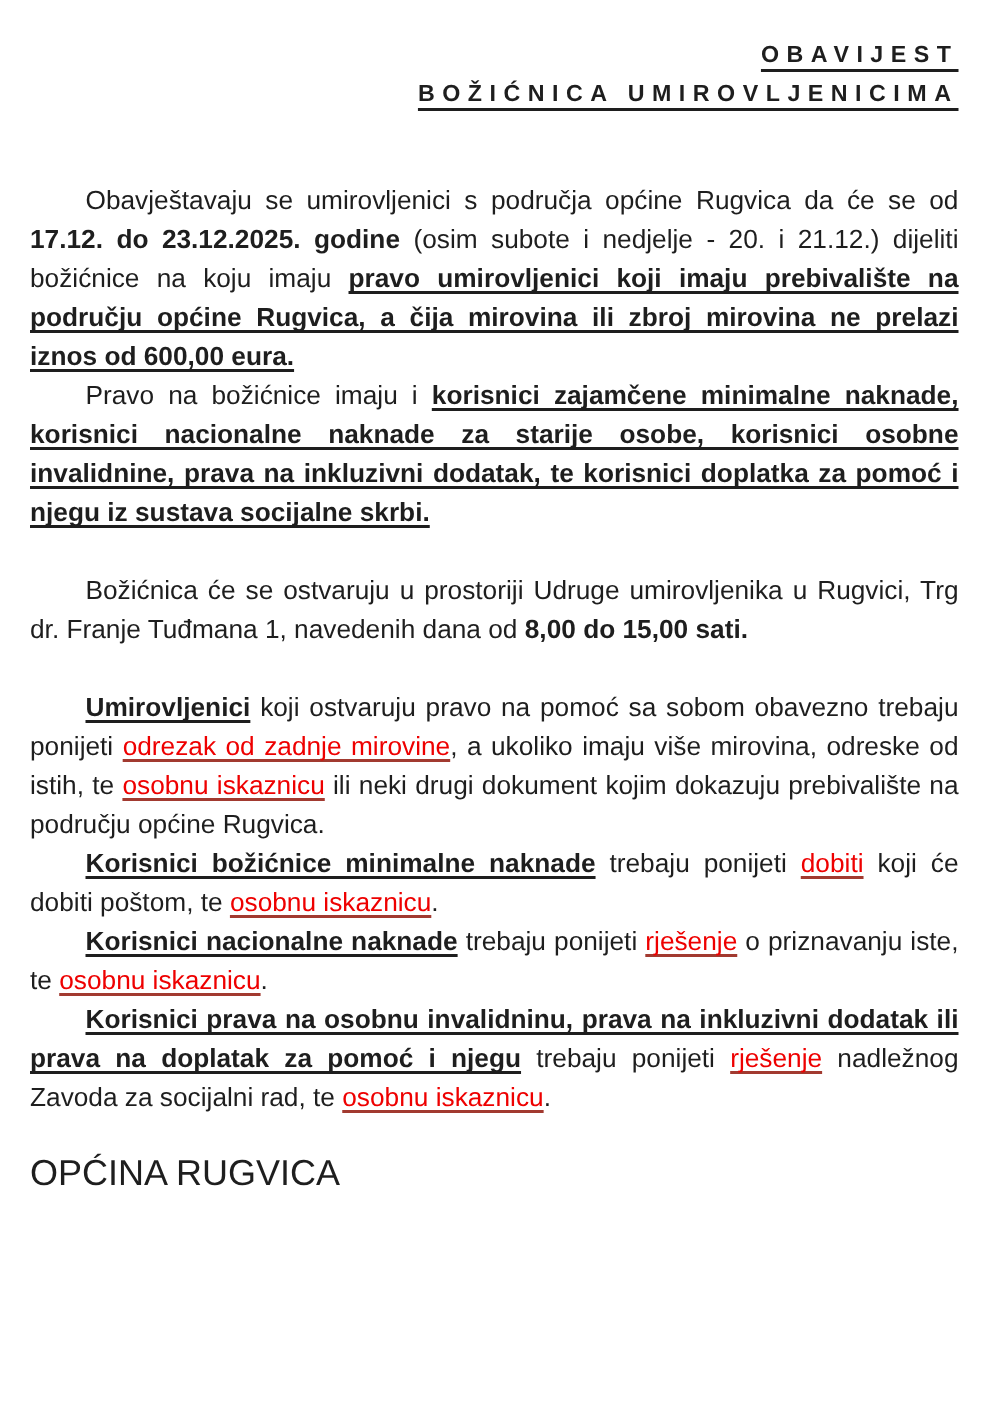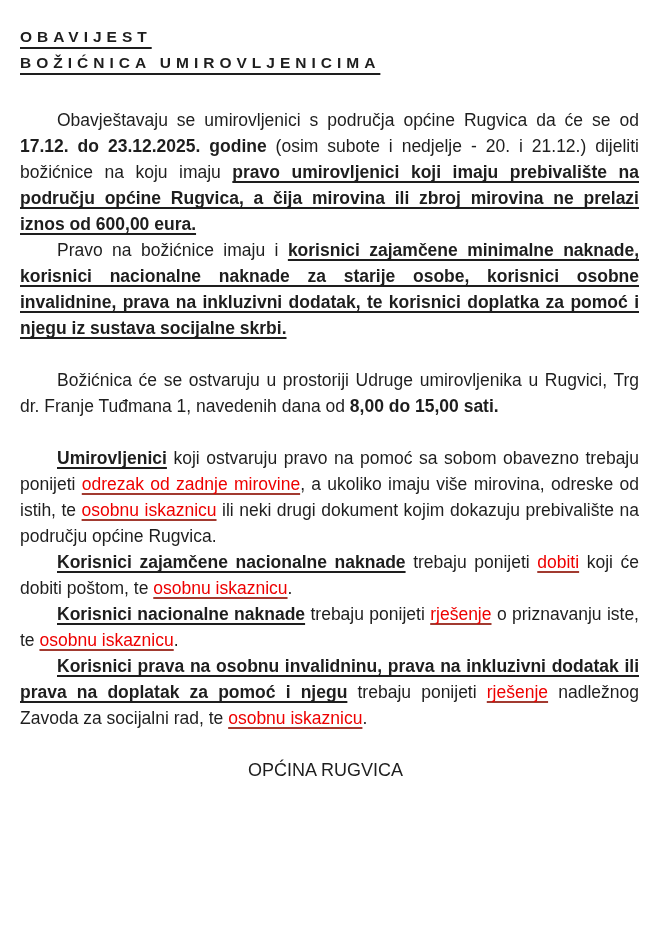--- a/index.html
+++ b/index.html
@@ -10,21 +10,21 @@
   }
   html,body{margin:0;padding:0;background:var(--bg);}
   .page{
     width:661px;height:946px;box-sizing:border-box;
     background:var(--bg);
     padding:24px 22px 0 20px;
     overflow:hidden;
     font-family:"Liberation Sans","DejaVu Sans",sans-serif;
     font-size:17.5px;line-height:26px;color:var(--ink);
   }
-  .title{text-align:left;margin:0 0 31px 0;}
+  .title{text-align:right;margin:0 0 44px 0;}
   .title-line{
     display:block;font-weight:bold;font-size:15.5px;letter-spacing:5px;
     text-decoration:underline;text-decoration-thickness:2px;
     text-underline-offset:5px;text-decoration-skip-ink:none;
     line-height:26px;
   }
   .para{margin:0;text-align:justify;text-indent:37px;}
   .gap-top{margin-top:26px;}
   .b{font-weight:bold;}
   .u{
@@ -35,41 +35,41 @@
     font-weight:bold;
     text-decoration:underline;text-decoration-thickness:2px;
     text-underline-offset:3px;text-decoration-skip-ink:none;
   }
   .r{
     color:var(--red);font-weight:normal;
     text-decoration:underline;text-decoration-color:var(--redline);
     text-decoration-thickness:2px;text-underline-offset:3px;
     text-decoration-skip-ink:none;
   }
-  .sig{margin:26px 8px 0 0;text-align:center;text-indent:0;font-size:18px;}
+  .sig{margin:26px 8px 0 0;text-align:left;text-indent:0;font-size:24px;}
 </style>
 </head>
 <body>
 
 <div class="page">
 
   <h1 class="title">
       <span class="title-line">OBAVIJEST</span>
       <span class="title-line">BOŽIĆNICA UMIROVLJENICIMA</span>
     </h1>
 
   <p class="para"><span>Obavještavaju se </span><span class="u">umirovljenici s područja općine Rugvica</span><span> da će se od </span><span class="b">17.12. do 23.12.2025. godine</span><span> (osim subote i nedjelje - 20. i 21.12.) dijeliti božićnice na koju imaju </span><span class="bu">pravo umirovljenici koji imaju prebivalište na području općine Rugvica, a čija mirovina ili zbroj mirovina ne prelazi iznos od 600,00 eura.</span></p>
 
   <p class="para"><span>Pravo na božićnice imaju i </span><span class="bu">korisnici zajamčene minimalne naknade, korisnici nacionalne naknade za starije osobe, korisnici osobne invalidnine, prava na inkluzivni dodatak, te korisnici doplatka za pomoć i njegu iz sustava socijalne skrbi.</span></p>
 
   <p class="para gap-top"><span>Božićnica će se ostvaruju u prostoriji Udruge umirovljenika u Rugvici, Trg dr. Franje Tuđmana 1, navedenih dana od </span><span class="b">8,00 do 15,00 sati.</span></p>
 
   <p class="para gap-top"><span class="bu">Umirovljenici</span><span> koji ostvaruju pravo na pomoć sa sobom obavezno </span><span class="u">trebaju ponijeti</span><span> </span><span class="r">odrezak od zadnje mirovine</span><span>, a ukoliko imaju više mirovina, odreske od istih, te </span><span class="r">osobnu iskaznicu</span><span> ili neki drugi dokument kojim dokazuju prebivalište na području općine Rugvica.</span></p>
 
-  <p class="para"><span class="bu">Korisnici zajamčene nacionalne naknade</span><span> trebaju ponijeti </span><span class="r">dobiti</span><span> koji će dobiti poštom, te </span><span class="r">osobnu iskaznicu</span><span>.</span></p>
+  <p class="para"><span class="bu">Korisnici božićnice minimalne naknade</span><span> trebaju ponijeti </span><span class="r">dobiti</span><span> koji će dobiti poštom, te </span><span class="r">osobnu iskaznicu</span><span>.</span></p>
 
   <p class="para"><span class="bu">Korisnici nacionalne naknade</span><span> trebaju ponijeti </span><span class="r">rješenje</span><span> o priznavanju iste, te </span><span class="r">osobnu iskaznicu</span><span>.</span></p>
 
   <p class="para"><span class="bu">Korisnici prava na osobnu invalidninu, prava na inkluzivni dodatak ili prava na doplatak za pomoć i njegu</span><span> trebaju ponijeti </span><span class="r">rješenje</span><span> nadležnog Zavoda za socijalni rad, te </span><span class="r">osobnu iskaznicu</span><span>.</span></p>
 
 
   <p class="para sig"><span>OPĆINA RUGVICA</span></p>
 
 </div>
 

